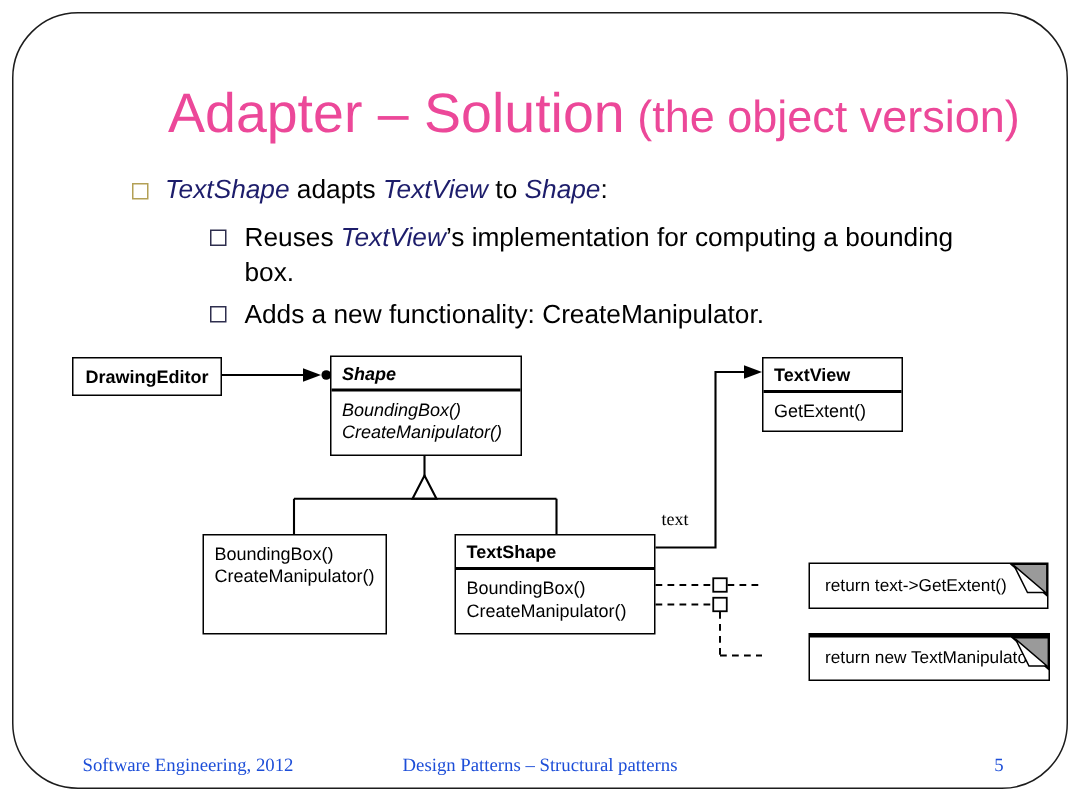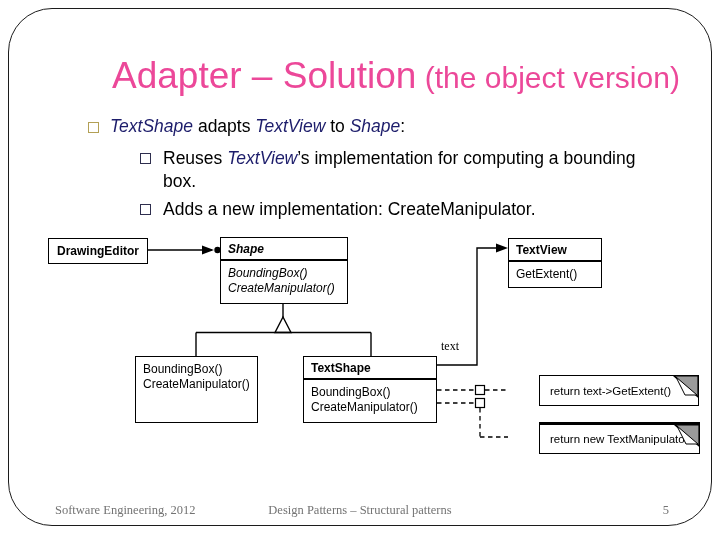--- a/index.html
+++ b/index.html
@@ -41,41 +41,41 @@
   .note{position:absolute;border:1.3px solid #000;background:#fff;font-size:11.5px;
         color:#000;display:flex;align-items:center;padding-left:10px;box-sizing:border-box;margin-left:31px;}
   #note1{left:508px;top:375px;width:160px;height:31px;}
   #note2{left:508px;top:422px;width:161px;height:32px;border-top-width:3px;}
   .dogear{position:absolute;top:-1px;right:-1px;}
   .edge-label{position:absolute;left:441px;top:339px;font-size:12px;color:#000;font-family:Liberation Serif, serif;}
   
   .overlay{position:absolute;left:0;top:0;pointer-events:none;}
   
   .footer{position:absolute;top:503px;font-family:"Liberation Serif",serif;
-          color:#737373;font-size:12.5px;}
+          color:#1d4ed8;font-size:12.5px;}
   #f-left{left:55px;}
   #f-center{left:0;width:720px;text-align:center;}
   #f-page{right:51px;}
 </style>
 </head>
 <body>
 
 <div class="slide">
   <div class="frame"></div>
 
   <div class="title"><span class="main">Adapter – Solution</span><span class="paren"> (the object version)</span></div>
 
   <div class="bsq sq-l1"></div>
   <div class="btext b1"><span class="cname">TextShape</span><span> adapts </span><span class="cname">TextView</span><span> to </span><span class="cname">Shape</span><span>:</span></div>
 
   <div class="bsq sq-l2a"></div>
   <div class="btext b2"><span>Reuses </span><span class="cname">TextView</span><span>’s implementation for computing a bounding box.</span></div>
 
   <div class="bsq sq-l2b"></div>
-  <div class="btext b3">Adds a new implementation: CreateManipulator.</div>
+  <div class="btext b3">Adds a new functionality: CreateManipulator.</div>
 
   <div class="cbox single" id="cls-drawingeditor">
     <span>DrawingEditor</span>
   </div>
 
   <div class="cbox abstract" id="cls-shape">
     <div class="hd">Shape</div>
     <div class="bd">
       <div>BoundingBox()</div>
       <div>CreateManipulator()</div>

